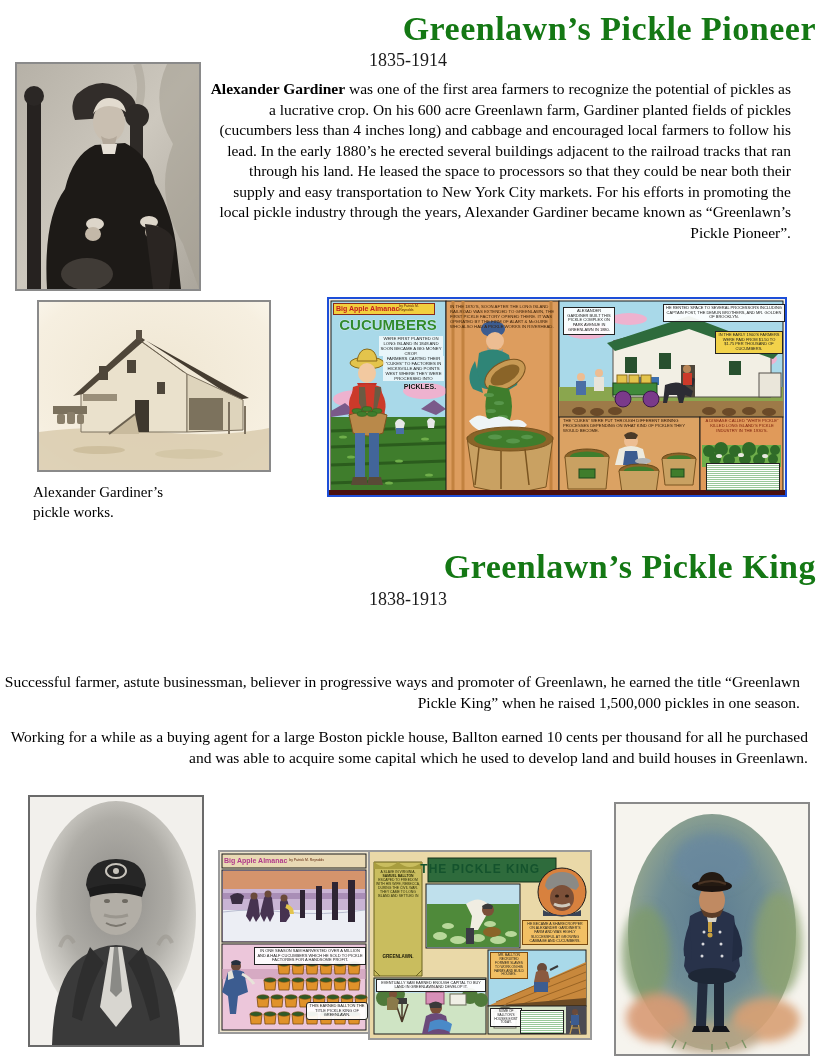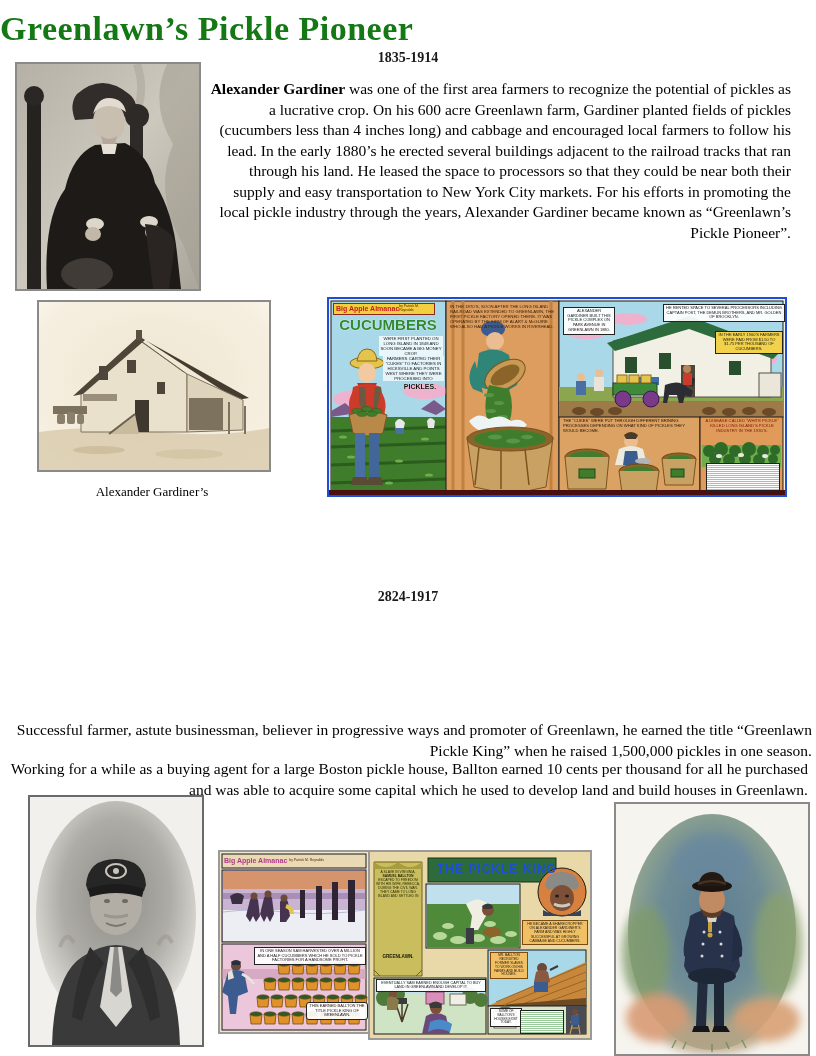--- a/index.html
+++ b/index.html
@@ -1,24 +1,24 @@
 <!DOCTYPE html>
 <html><head>
 <meta charset="utf-8">
 <style>
   html,body{margin:0;padding:0;background:#fff;}
   .page{position:relative;width:816px;height:1056px;background:#ffffff;overflow:hidden;
         font-family:"Liberation Serif",serif;color:#000;}
   .abs{position:absolute;}
-  .htitle{position:absolute;left:0;right:0;text-align:left;font-weight:bold;
+  .htitle{position:absolute;left:0;right:0;text-align:right;font-weight:bold;
           font-size:34px;color:#147814;letter-spacing:.5px;}
-  .hdates{position:absolute;left:0;right:0;text-align:center;font-size:14px;color:#1a1a1a;font-weight:bold;}
+  .hdates{position:absolute;left:0;right:0;text-align:center;font-size:18px;color:#1a1a1a;}
   .bodytext{font-size:15.5px;line-height:20.5px;text-align:right;}
   .photoframe{position:absolute;border:2px solid #8a8a8a;background:#f4f2ee;box-sizing:content-box;}
-  .caption{position:absolute;text-align:center;font-size:13px;line-height:20px;}
+  .caption{position:absolute;font-size:15px;line-height:20px;}
   
   .comic{position:absolute;background:#f6f1e2;}
   .comic svg{position:absolute;left:0;top:0;}
   .cbox{position:absolute;font-family:"Liberation Sans",sans-serif;color:#1a1a1a;
         text-align:center;line-height:1.18;}
   .wbox{background:rgba(255,255,255,.93);border:1px solid #222;padding:1px 2px;}
   .ybox{background:#f2d24a;border:1px solid #222;padding:1px 2px;}
   .obox{background:#f2c064;border:1px solid #7a4a10;padding:1px 2px;}
   .fineprint{position:absolute;border:1px solid #222;
     background:repeating-linear-gradient(#ffffff 0 1px,#9ac89a 1px 2px);}
@@ -44,22 +44,22 @@
   .c1-fine{left:377px;top:164px;width:72px;height:26px;}
   
   .comic-esc{left:218px;top:850px;width:148px;height:180px;border:2px solid #9a9a9a;}
   .c2-masthead{left:4px;top:3px;width:118px;height:12px;display:flex;align-items:center;gap:2px;}
   .c2-masthead .mh{font-family:"Liberation Sans",sans-serif;font-weight:bold;font-size:7px;color:#b03a8a;white-space:nowrap;}
   .c2-masthead .by{font-family:"Liberation Sans",sans-serif;font-size:3.4px;color:#5a2008;text-align:left;line-height:1.05;}
   .c2-p2a{left:34px;top:95px;width:106px;font-size:4px;}
   .c2-p2b{left:86px;top:150px;width:56px;font-size:4px;border-radius:3px;}
   
   .comic-king{left:368px;top:850px;width:220px;height:186px;border:2px solid #9a9a9a;}
-  .c3-title{left:67px;top:10px;width:128px;font-family:"Liberation Sans",sans-serif;
-     font-weight:bold;font-size:12px;color:#1d4ed8;text-align:left;letter-spacing:1px;}
+  .c3-title{left:42px;top:10px;width:128px;font-family:"Liberation Sans",sans-serif;
+     font-weight:bold;font-size:12px;color:#14532d;text-align:right;letter-spacing:1px;}
   .c3-plaque{left:6px;top:18px;width:44px;font-size:3.4px;color:#2a2a08;}
   .c3-plaque-name{font-weight:bold;}
   .c3-greenlawn{left:6px;top:102px;width:44px;font-size:4.6px;font-weight:bold;color:#1a1a08;}
   .c3-share{left:152px;top:68px;width:60px;font-size:3.6px;}
   .c3-recruit{left:120px;top:100px;width:32px;font-size:3.3px;}
   .c3-capital{left:6px;top:127px;width:104px;font-size:3.8px;}
   .c3-houses{left:120px;top:156px;width:26px;font-size:3.2px;}
   .c3-fine{left:150px;top:158px;width:42px;height:22px;}
 </style>
 </head>
@@ -137,20 +137,21 @@
           <rect x="38" y="112" width="7" height="10" rx="2"></rect>
         </g>
       <line x1="190" y1="100" x2="190" y2="132" stroke="#7d7260" stroke-width="2"></line>
       <line x1="206" y1="104" x2="206" y2="132" stroke="#7d7260" stroke-width="2"></line>
       <ellipse cx="60" cy="148" rx="26" ry="4" fill="#c8b894" opacity=".7"></ellipse>
       <ellipse cx="150" cy="152" rx="34" ry="5" fill="#cdbf9e" opacity=".6"></ellipse>
     </svg>
   </div>
   <div class="caption" style="left:33px;top:482px;width:238px;">
     <div>Alexander Gardiner’s</div>
+    <div>pickle works.</div>
   </div>
 
   <div class="comic comic-cuc">
     <svg width="456" height="196" viewBox="0 0 456 196">
       <rect width="456" height="196" fill="#f6f1e2"></rect>
 
       <rect x="2" y="2" width="115" height="192" fill="#a9d9e9" stroke="#1a1a1a"></rect>
       <ellipse cx="28" cy="100" rx="24" ry="9" fill="#eeb2cf"></ellipse>
       <ellipse cx="96" cy="92" rx="22" ry="8" fill="#eeb2cf"></ellipse>
       <path d="M2 112 l14 -8 l12 10 l-26 4 Z" fill="#7a5a8a"></path>
@@ -310,24 +311,25 @@
     <div class="cbox c1-pickles">PICKLES.</div>
     <div class="cbox c1-p2">IN THE 1870’S, SOON AFTER THE LONG ISLAND RAILROAD WAS EXTENDED TO GREENLAWN, THE FIRST PICKLE FACTORY OPENED THERE. IT WAS OPERATED BY THE FIRM OF ALART &amp; McGUIRE WHO ALSO HAD A PICKLE WORKS IN RIVERHEAD.</div>
     <div class="cbox wbox c1-p3a">ALEXANDER GARDINER BUILT THIS PICKLE COMPLEX ON PARK AVENUE IN GREENLAWN IN 1880.</div>
     <div class="cbox wbox c1-p3b">HE RENTED SPACE TO SEVERAL PROCESSORS INCLUDING CAPTAIN POST, THE DEMUN BROTHERS, AND MR. GOLDEN OF BROOKLYN.</div>
     <div class="cbox ybox c1-p3c">IN THE EARLY 1900’S FARMERS WERE PAID FROM $1.50 TO $1.75 PER THOUSAND OF CUCUMBERS.</div>
     <div class="cbox c1-p4">THE “CUKES” WERE PUT THROUGH DIFFERENT BRINING PROCESSES DEPENDING ON WHAT KIND OF PICKLES THEY WOULD BECOME.</div>
     <div class="cbox c1-p5">A DISEASE CALLED “WHITE PICKLE” KILLED LONG ISLAND’S PICKLE INDUSTRY IN THE 1930’S.</div>
     <div class="fineprint c1-fine"></div>
   </div>
 
-  <div class="hdates" style="top:589px;">2824-1917</div>
-
-  <div class="abs bodytext" style="left:12px;top:672px;width:800px;margin-top:48px;">Successful farmer, astute businessman, believer in progressive ways and promoter of Greenlawn, he earned the title “Greenlawn Pickle King”  when he raised 1,500,000 pickles in one season.</div>
-  <div class="abs bodytext" style="left:8px;top:727px;width:800px;margin-top:32px;">Working for a while as a buying agent for a large Boston pickle house, Ballton earned 10 cents per thousand for all he purchased and was able to acquire some capital which he used to develop land and build houses in Greenlawn.</div>
+  <div class="htitle" style="top:548px;">Greenlawn’s Pickle King</div>
+  <div class="hdates" style="top:589px;">1838-1913</div>
+
+  <div class="abs bodytext" style="left:0;top:672px;width:800px;">Successful farmer, astute businessman, believer in progressive ways and promoter of Greenlawn, he earned the title “Greenlawn Pickle King”  when he raised 1,500,000 pickles in one season.</div>
+  <div class="abs bodytext" style="left:8px;top:727px;width:800px;">Working for a while as a buying agent for a large Boston pickle house, Ballton earned 10 cents per thousand for all he purchased and was able to acquire some capital which he used to develop land and build houses in Greenlawn.</div>
 
   <div class="photoframe" style="left:28px;top:795px;width:172px;height:248px;border-color:#6a6a6a;">
     <svg width="172" height="248" viewBox="0 0 172 248">
       <rect width="172" height="248" fill="#f2f0ec"></rect>
       <defs>
           <radialGradient id="bv" cx=".5" cy=".42" r=".62">
         <stop offset="0" stop-color="#8e8c88"></stop>
             <stop offset=".55" stop-color="#aeaca6"></stop>
             <stop offset=".85" stop-color="#d8d6d0"></stop>
             <stop offset="1" stop-color="#f2f0ec"></stop>

